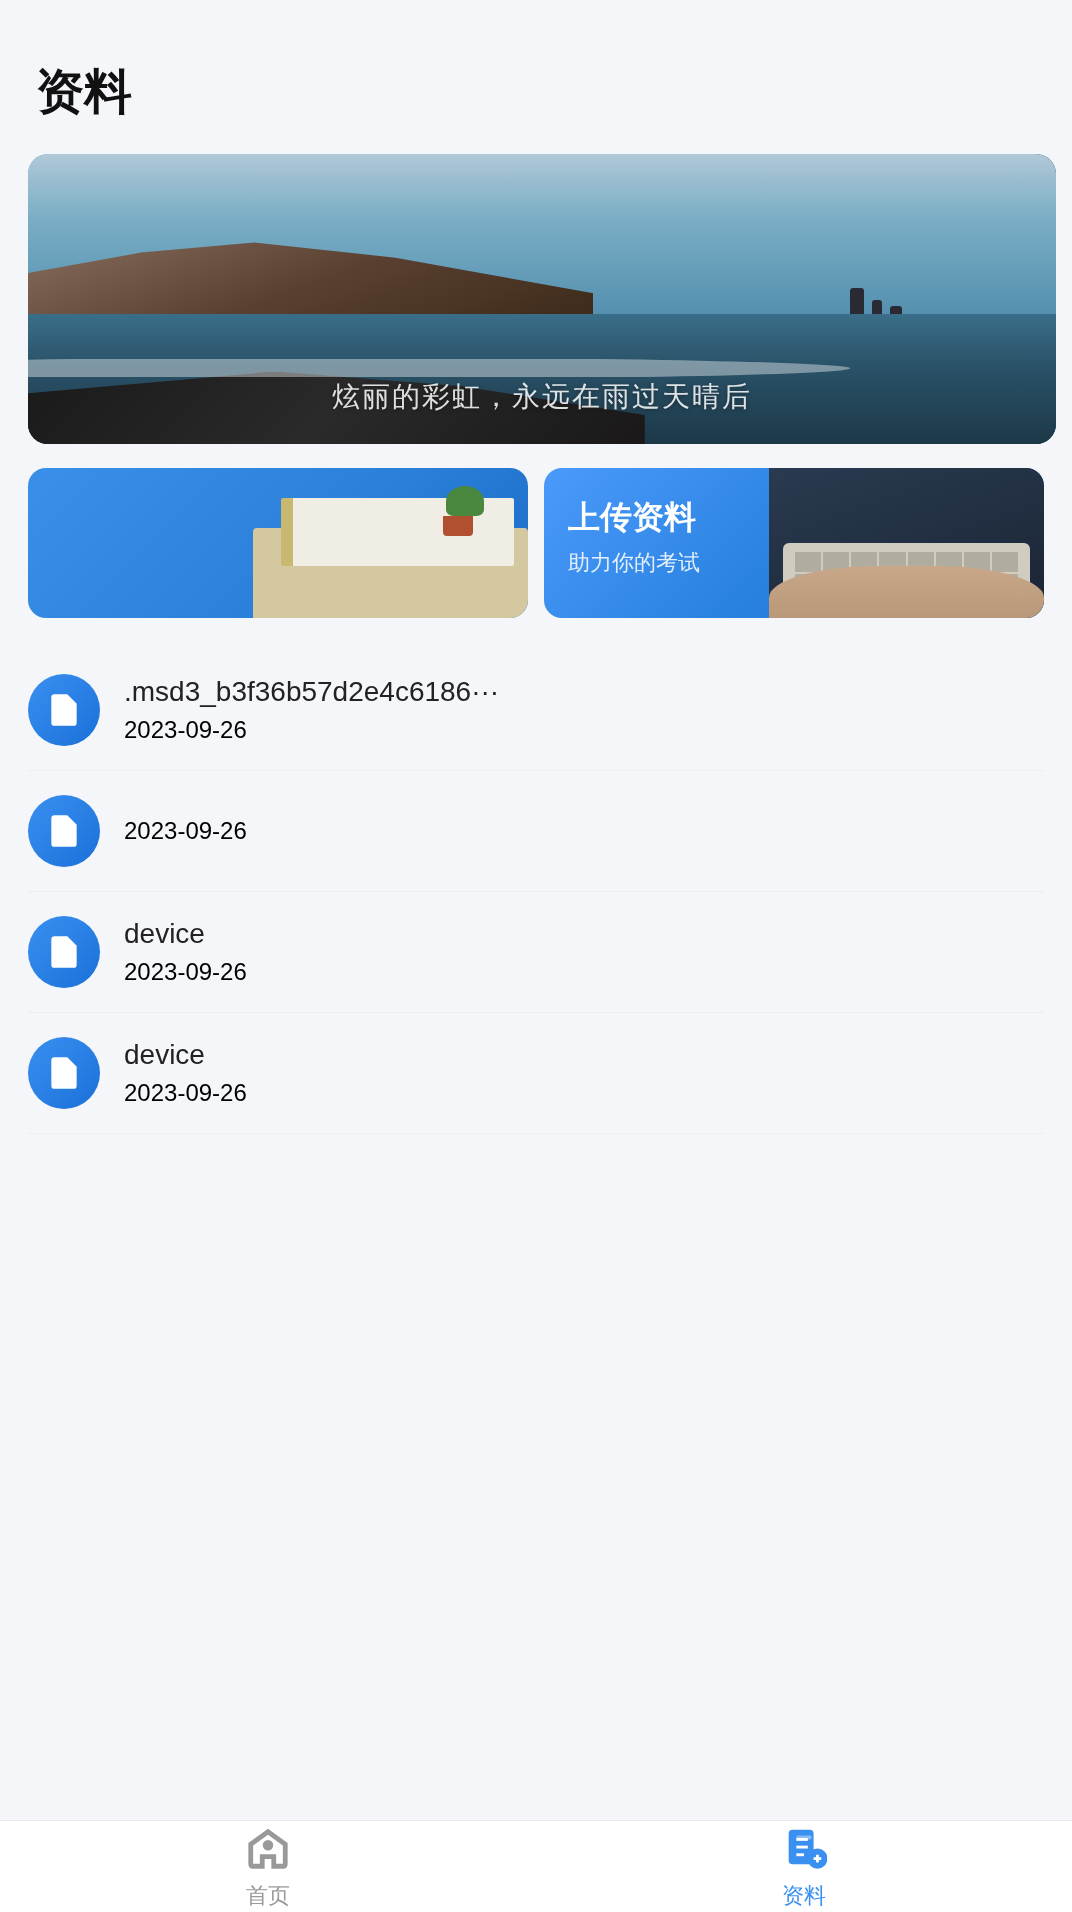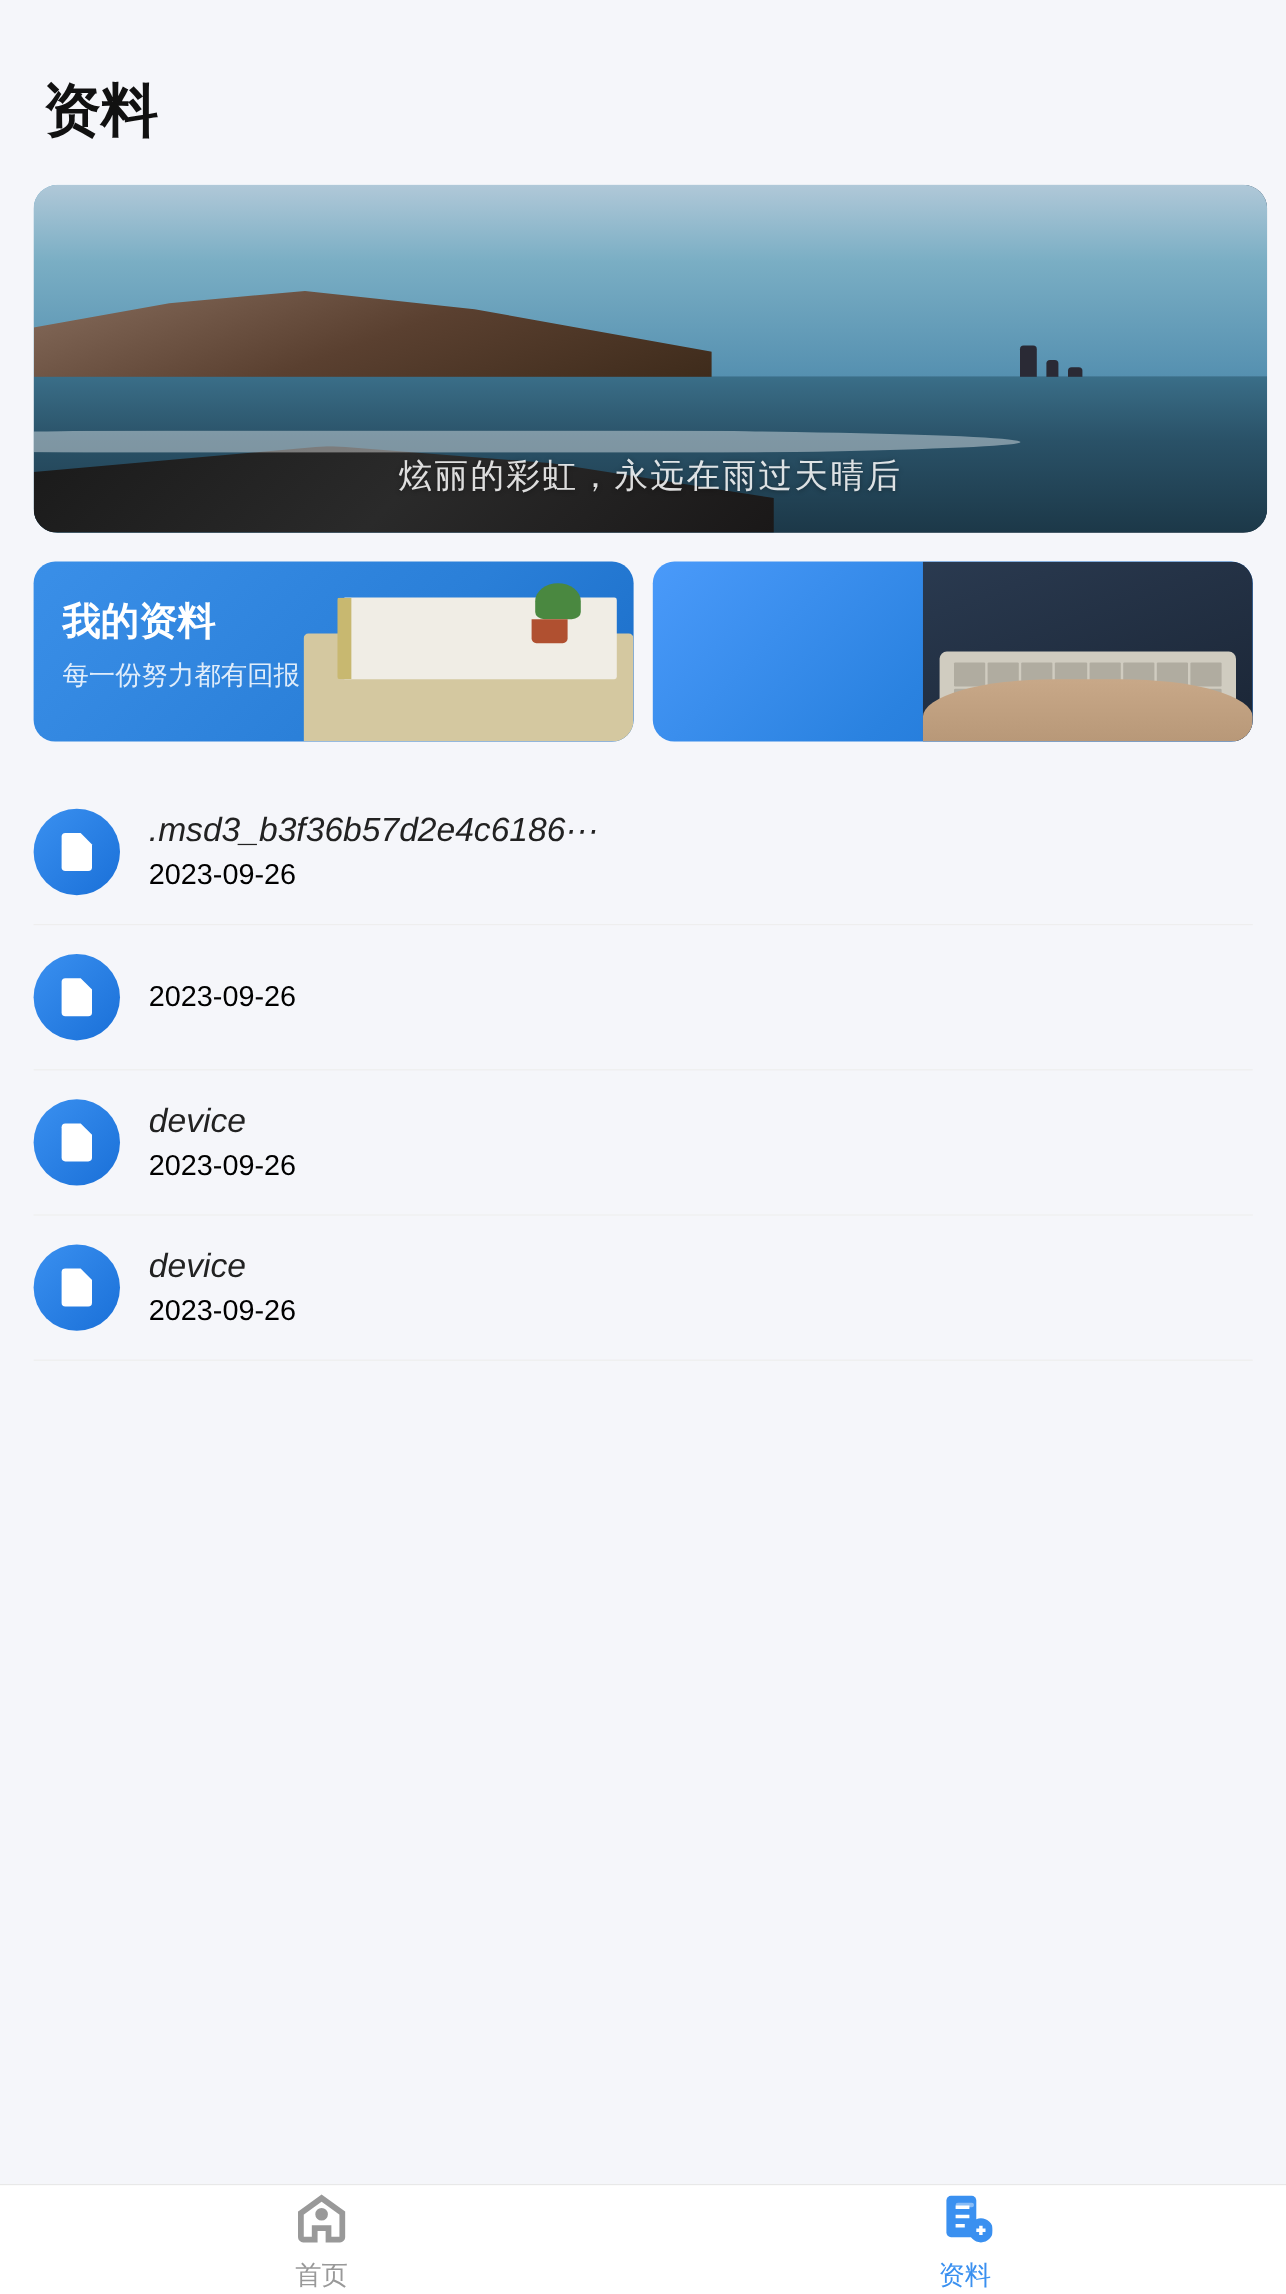--- a/index.html
+++ b/index.html
@@ -286,21 +286,20 @@
       overflow: hidden;
     }
 
     .file-name {
       font-size: 28px;
       color: #222;
       margin-bottom: 8px;
       white-space: nowrap;
       overflow: hidden;
       text-overflow: ellipsis;
-      font-style: italic;
     }
 
     .file-date {
       font-size: 24px;
       color: #000000;
     }
 
     
     .bottom-nav {
       position: fixed;
@@ -387,24 +386,20 @@
 
 <div class="action-cards">
 
   <div class="action-card action-card-my">
     <div class="card-scene-my">
       <div class="card-desk"></div>
       <div class="card-notebook"></div>
       <div class="card-plant-green"></div>
       <div class="card-plant-pot"></div>
     </div>
-    <div class="card-content">
-      <div class="card-title">我的资料</div>
-      <div class="card-subtitle">每一份努力都有回报</div>
-    </div>
   </div>
 
   <div class="action-card action-card-upload">
     <div class="card-scene-upload">
       <div class="card-laptop-bg"></div>
       <div class="card-keyboard">
         <div class="card-keyboard-keys">
           <div class="key"></div>
           <div class="key"></div>
           <div class="key"></div>
@@ -417,20 +412,24 @@
           <div class="key"></div>
           <div class="key"></div>
           <div class="key"></div>
           <div class="key"></div>
           <div class="key"></div>
           <div class="key"></div>
           <div class="key"></div>
         </div>
       </div>
       <div class="card-hands"></div>
+    </div>
+    <div class="card-content">
+      <div class="card-title">上传资料</div>
+      <div class="card-subtitle">助力你的考试</div>
     </div>
   </div>
 </div>
 
 <div class="file-list">
 
   <div class="file-item">
     <div class="file-icon">
       <svg viewBox="0 0 24 24">
         <path d="M14 2H6a2 2 0 00-2 2v16a2 2 0 002 2h12a2 2 0 002-2V8l-6-6z"></path>

